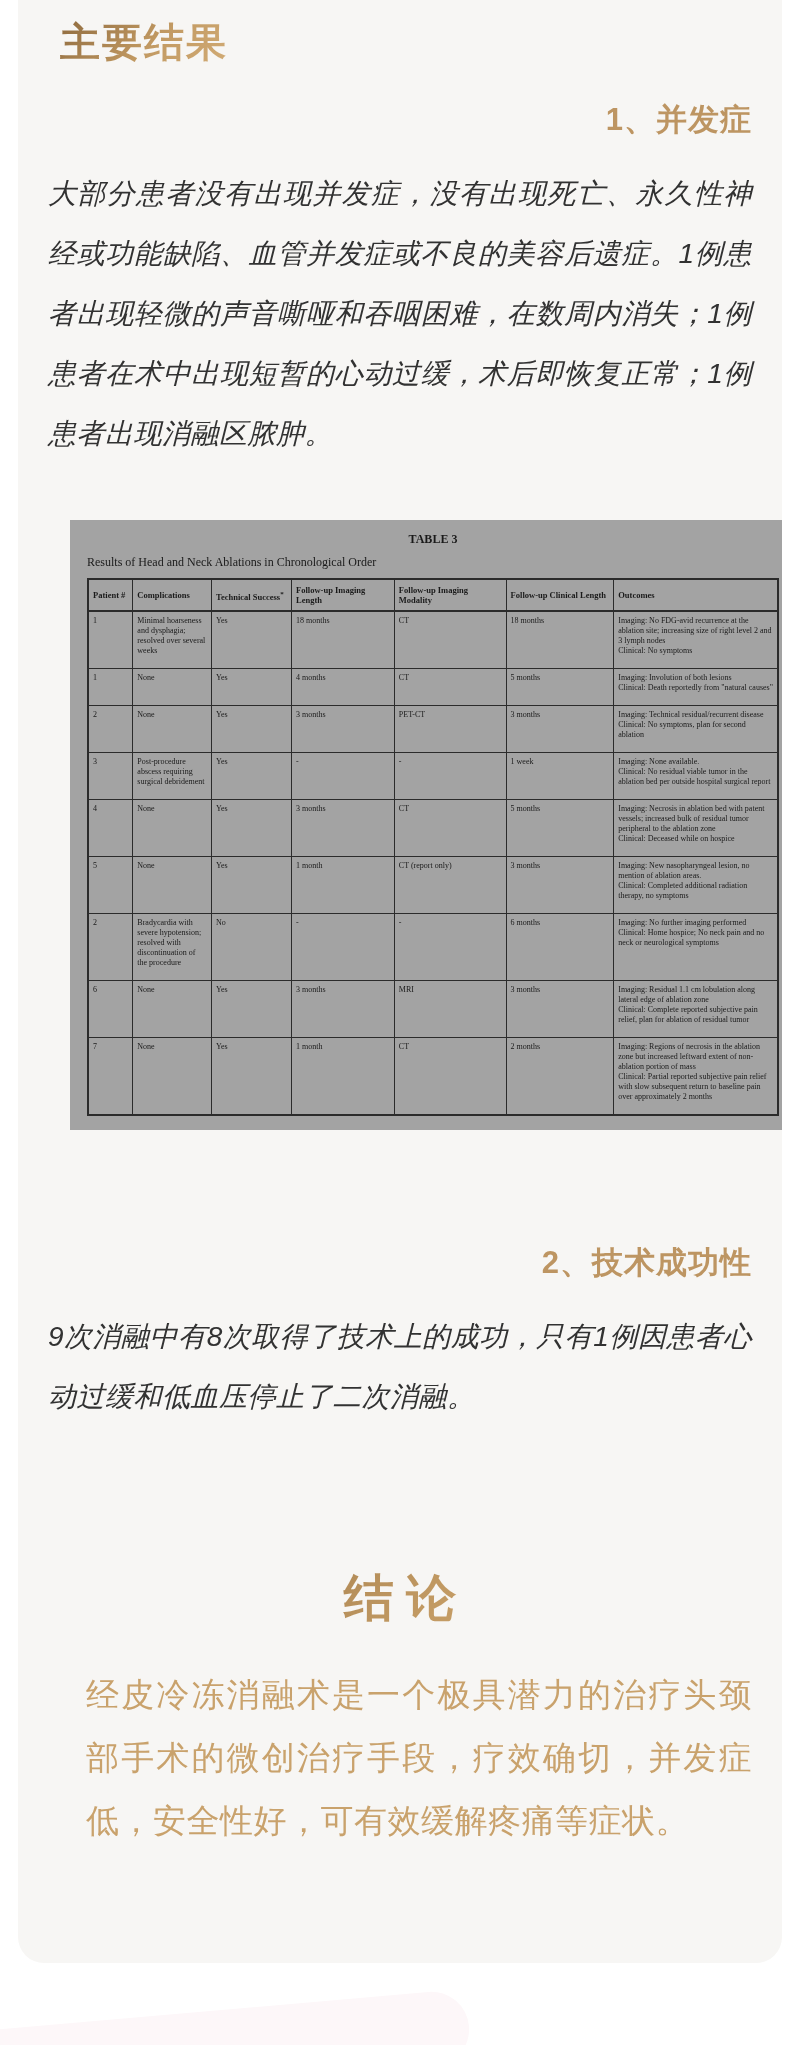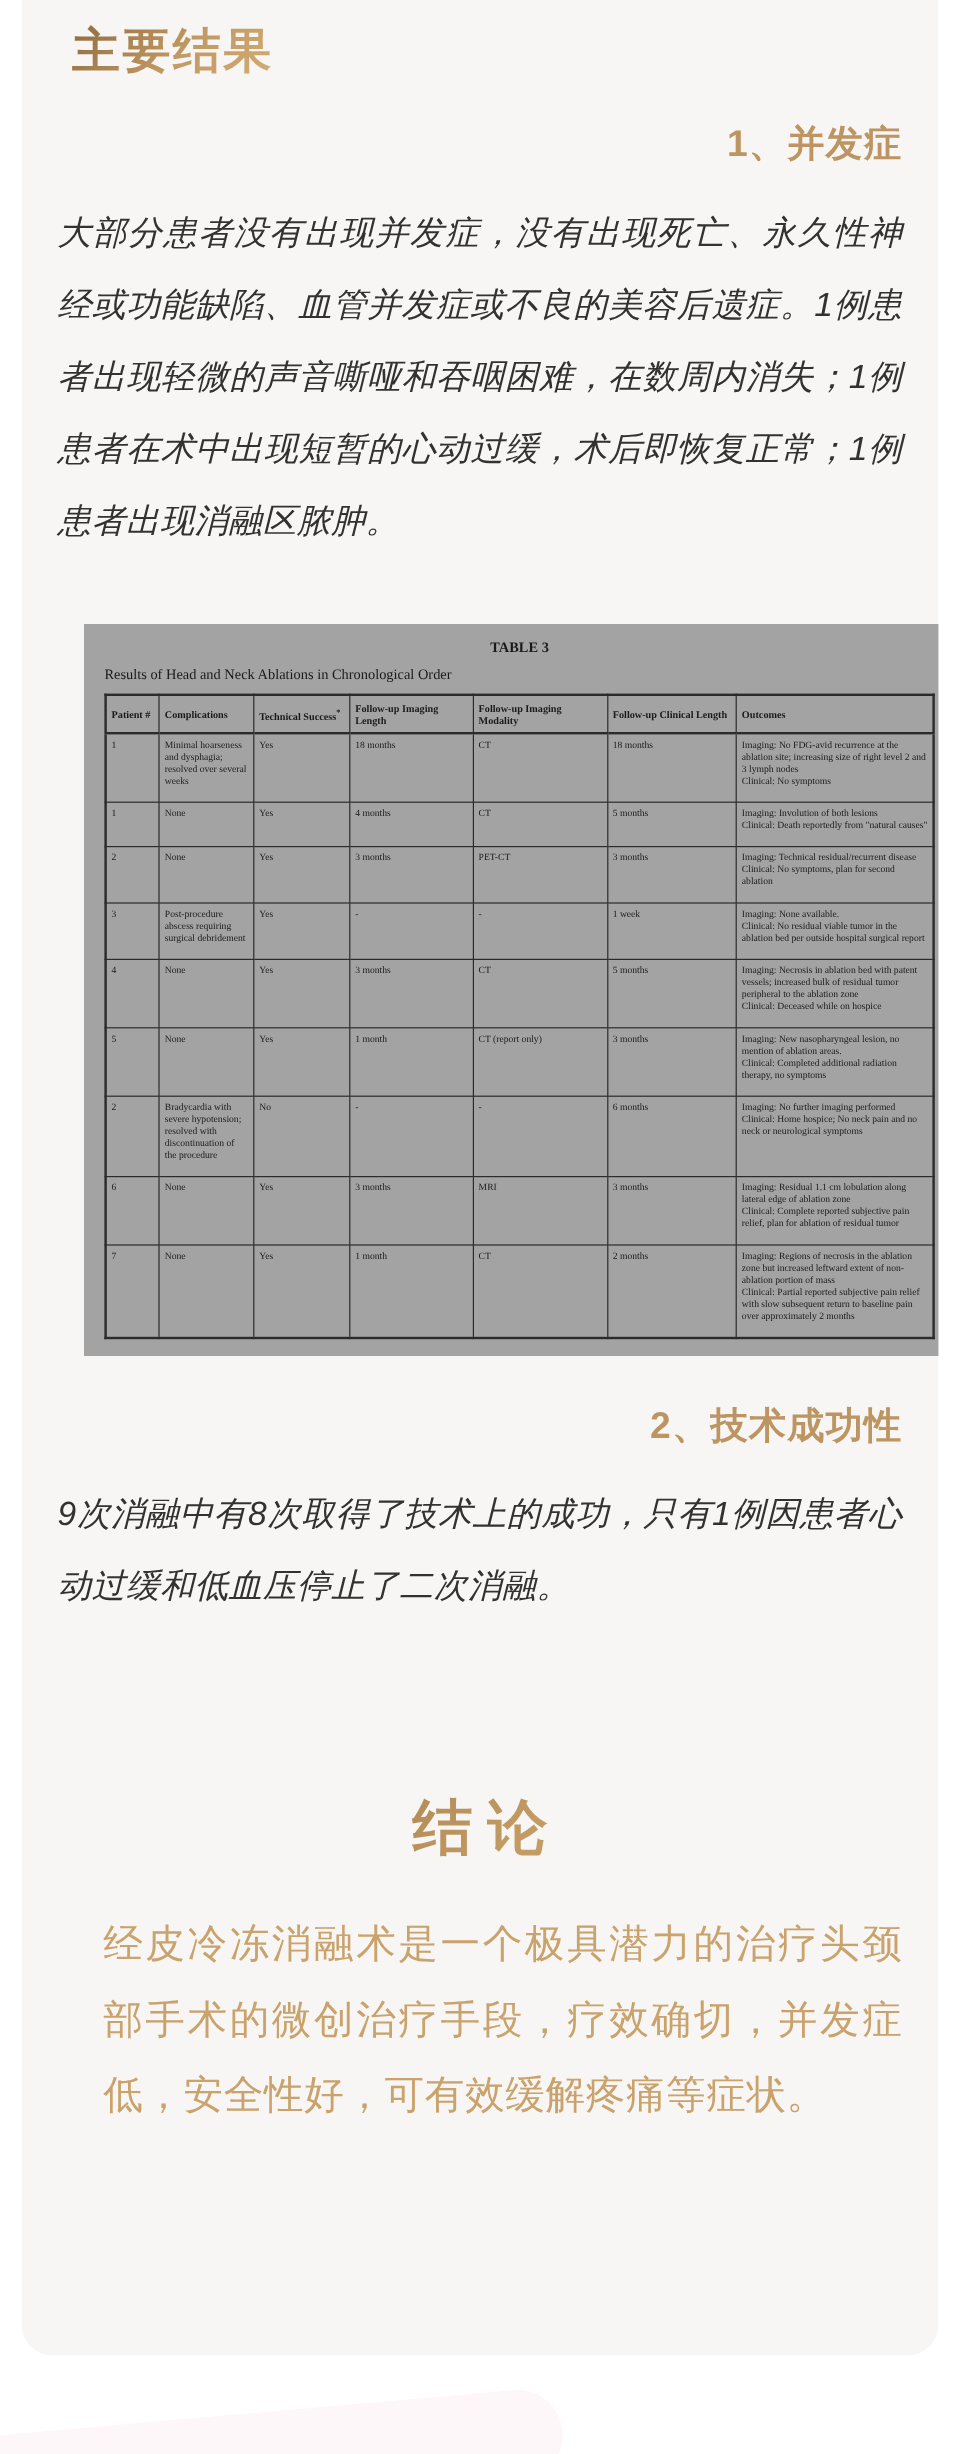--- a/index.html
+++ b/index.html
@@ -256,21 +256,21 @@
             <td>1 month</td>
             <td>CT</td>
             <td>2 months</td>
             <td>Imaging: Regions of necrosis in the ablation zone but increased leftward extent of non-ablation portion of mass
 Clinical: Partial reported subjective pain relief with slow subsequent return to baseline pain over approximately 2 months</td>
           </tr>
         </tbody>
     </table>
   </div>
 
-  <h2 class="num-heading" style="margin-top:36px;">2、技术成功性</h2>
+  <h2 class="num-heading" style="margin-top:111px;">2、技术成功性</h2>
   <p class="body-par">9次消融中有8次取得了技术上的成功，只有1例因患者心动过缓和低血压停止了二次消融。</p>
 
   <h2 class="conclusion-title">结 论</h2>
   <p class="conclusion-par">经皮冷冻消融术是一个极具潜力的治疗头颈部手术的微创治疗手段，疗效确切，并发症低，安全性好，可有效缓解疼痛等症状。</p>
 
 </div>
 
 <div class="bottom-wedge"></div>
 
 </body></html>

